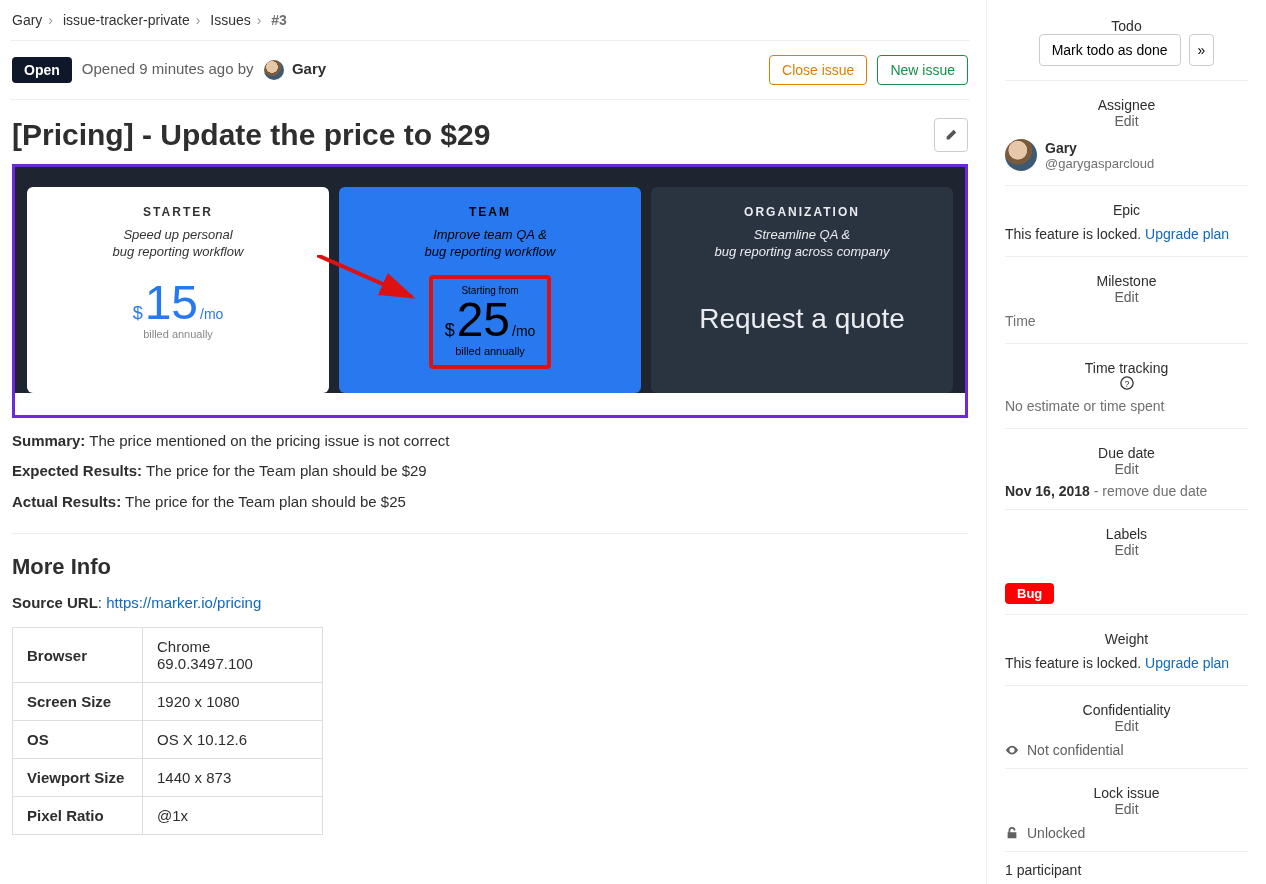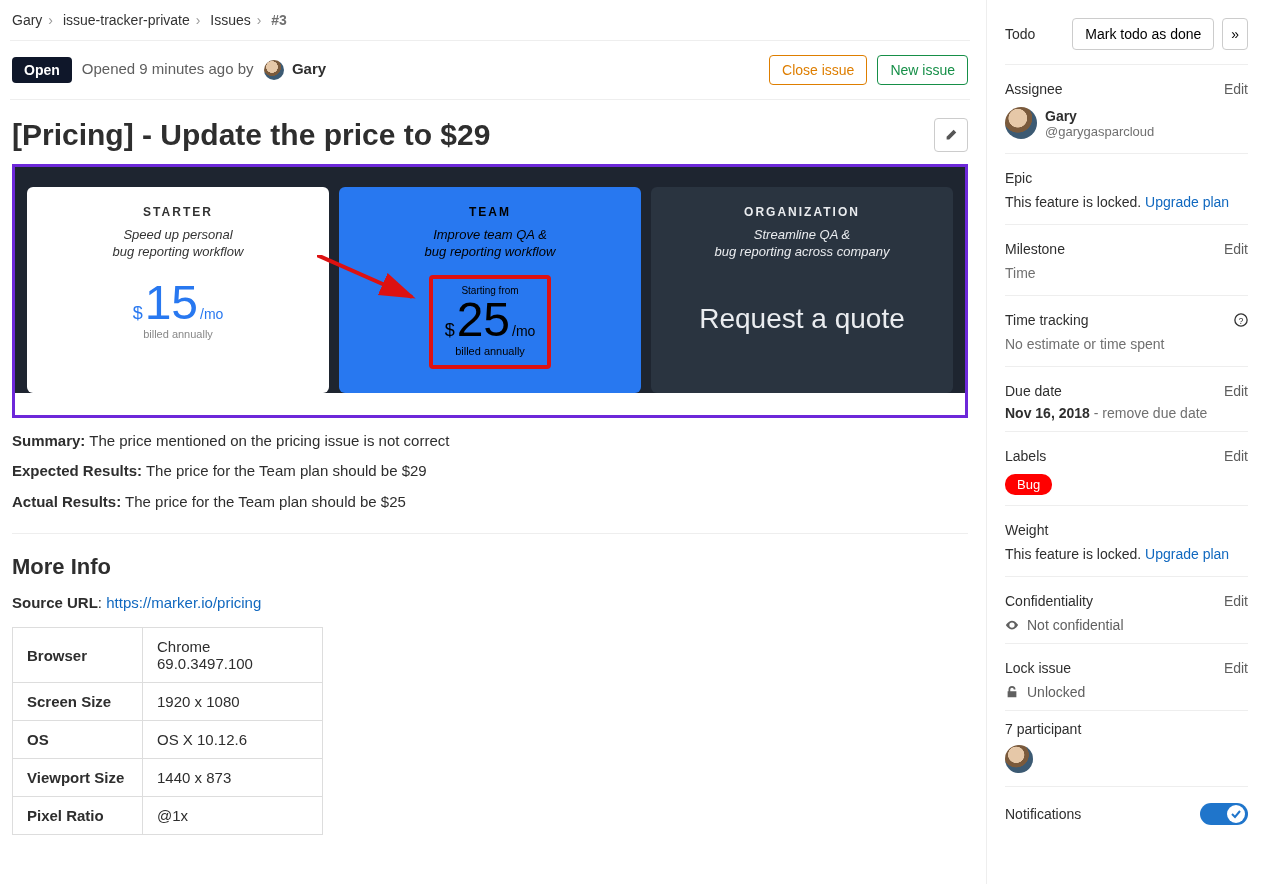--- a/index.html
+++ b/index.html
@@ -42,31 +42,31 @@
 .desc-lines p { font-size: 15px; margin: 8px 2px; line-height: 1.5; }
 .desc-lines b { font-weight:700; }
 .hr { border:0; border-top:1px solid #eee; margin: 20px 2px; }
 h2.moreinfo { font-size:22px; margin: 0 2px 14px; }
 .srcurl { margin: 0 2px 16px; font-size:15px; }
 table.info { border-collapse: collapse; margin: 0 2px; font-size:15px; }
 table.info td { border:1px solid #ddd; padding: 10px 14px; }
 table.info td:first-child { font-weight:700; width: 130px; }
 table.info td:last-child { width: 180px; }
 
-.side-row { display:flex; align-items:center; justify-content:space-between; padding: 6px 0; }
+.side-row { display:flex; align-items:center; justify-content:space-between; padding: 6px 0; flex-direction: column; }
 .side-section { border-bottom: 1px solid #eee; padding: 10px 0; }
 .side-section:last-child { border-bottom:0; }
 .side-title { color:#2e2e2e; }
 .side-edit { color:#5e5e5e; cursor:pointer; }
 .side-sub { color:#707070; padding: 2px 0 4px; }
 .avatar { width:28px; height:28px; border-radius:50%; background: radial-gradient(circle at 40% 35%, #e6c8a8 0 32%, #7a5a3c 34% 50%, #3c5a73 52% 100%); display:inline-block; flex-shrink:0; }
 .assignee-block { display:flex; gap:8px; align-items:center; padding: 4px 0; }
 .mark-done { border:1px solid #ccc; border-radius:4px; background:#fff; padding:7px 12px; font-size:14px; cursor:pointer; }
 .expand-btn { border:1px solid #ccc; border-radius:4px; background:#fff; padding:7px 8px; font-size:14px; cursor:pointer; margin-left:4px;}
-.label-bug { display:inline-block; background:#ff0000; color:#fff; font-weight:400; border-radius:10px; padding: 3px 12px; font-size:13px; margin-top:4px; }
+.label-bug { display:inline-block; background:#ff0000; color:#fff; font-weight:700; border-radius:4px; padding: 3px 12px; font-size:13px; margin-top:19px; }
 .icn { width:14px; height:14px; display:inline-flex; }
 .note-row { display:flex; align-items:center; gap:8px; color:#606060; padding-top:2px; }
 .toggle { width: 48px; height:22px; border-radius:12px; background:#1f75cb; position:relative; cursor:pointer; }
 .toggle .knob { position:absolute; right:3px; top:2px; width:18px; height:18px; border-radius:50%; background:#fff; display:flex; align-items:center; justify-content:center; }
 </style>
 </head>
 <body>
 
 <div class="main">
   <div class="breadcrumbs">
@@ -276,21 +276,21 @@
         <span class="icn">
           <svg viewBox="0 0 16 16">
             <path fill="#606060" d="M4 7V5a4 4 0 018 0h-2a2 2 0 00-4 0v2h7v7H3V7z"></path>
           </svg>
         </span>
         <span>Unlocked</span>
       </div>
   </div>
 
   <div class="side-section">
-    <div>7 participant</div>
+    <div>1 participant</div>
     <div style="padding-top:8px;"><span class="avatar"></span></div>
   </div>
 
   <div class="side-section" style="border-bottom:0;">
     <div class="side-row">
       <span class="side-title">Notifications</span>
       <span class="toggle">
           <span class="knob">
             <svg width="10" height="10" viewBox="0 0 10 10">
               <path fill="none" stroke="#1f75cb" stroke-width="2" d="M1 5l3 3 5-6"></path>

